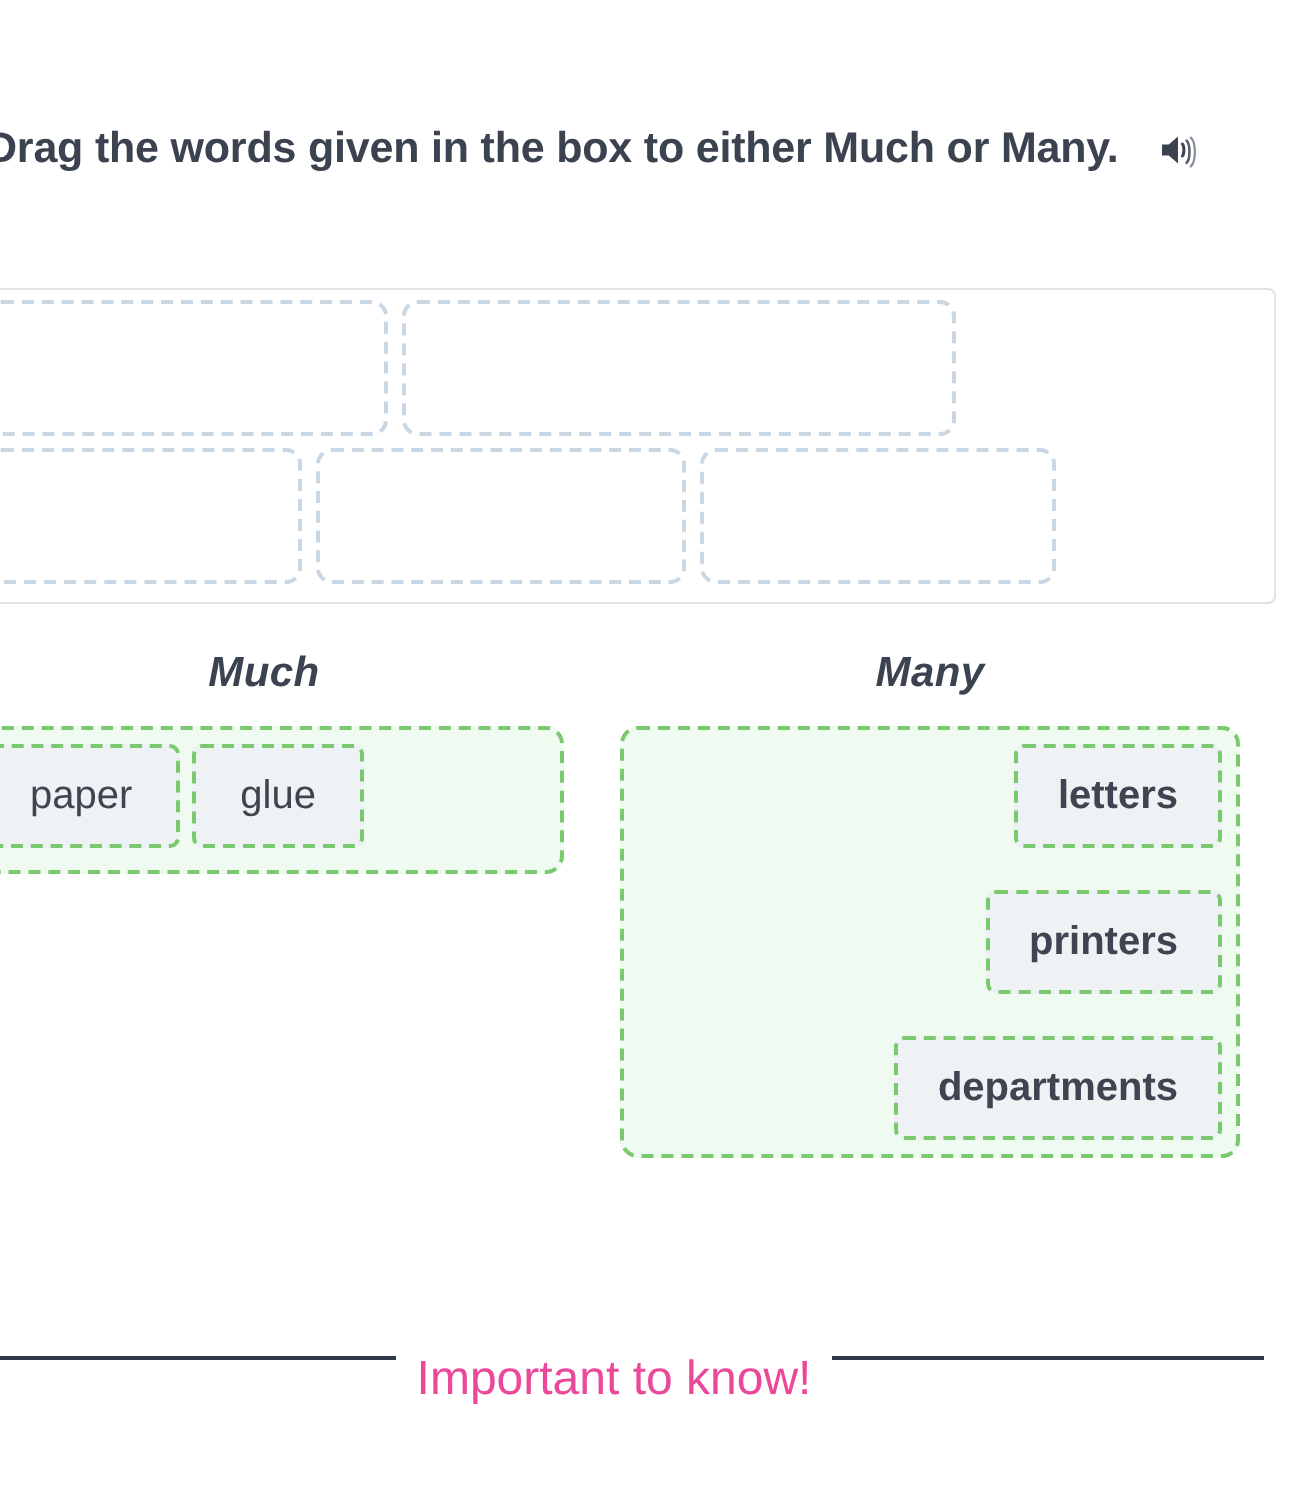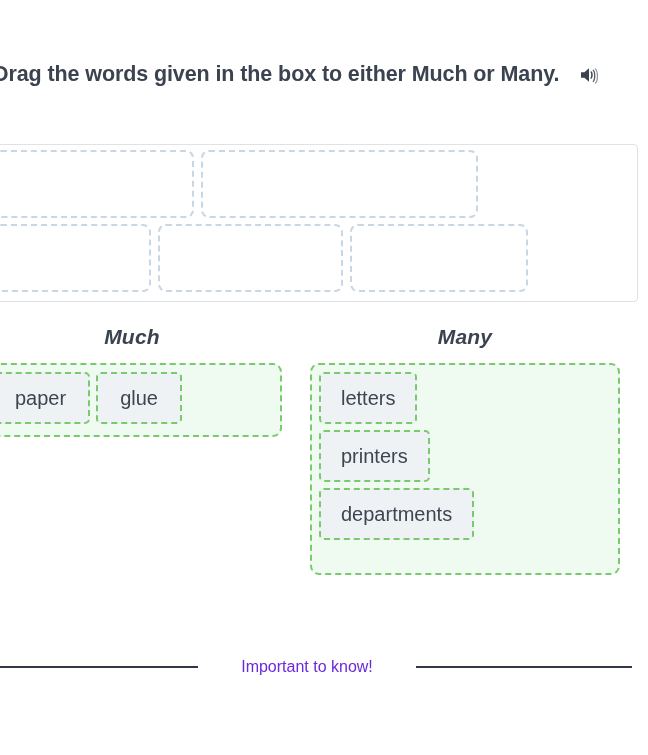--- a/index.html
+++ b/index.html
@@ -109,23 +109,24 @@
   .zone-much {
     display: flex;
     flex-wrap: wrap;
     gap: 6px;
     min-height: 74px;
     align-items: flex-start;
   }
   .zone-many {
     display: flex;
     flex-direction: column;
-    gap: 6px;
+    gap: 21px;
     min-height: 212px;
-    align-items: flex-start;
+    align-items: flex-end;
+    font-weight: bold;
   }
 
   .word-tile {
     box-sizing: border-box;
     border: 2px dashed #7bc96f;
     border-radius: 5px;
     background: #eef2f5;
     padding: 9px 20px;
     font-size: 20px;
     color: #3f4550;
@@ -147,24 +148,25 @@
   }
   .divider-rule {
     height: 2px;
     background: #31384a;
   }
   .rule-left  { width: 200px; margin-left: -2px; }
   .rule-right { width: 216px; margin-right: 16px; flex: none; }
   .divider-text {
     flex: 1;
     text-align: center;
-    font-size: 16px;
+    font-size: 24px;
     line-height: 38px;
-    color: #6d28d9;
+    color: #ec4899;
     padding: 0 10px;
+    margin-top: 23px;
   }
 </style>
 </head>
 <body>
 
 <div class="instruction-block">
   <span class="instruction-text">Drag the words given in the box to either Much or Many.</span>
   <span class="audio-btn">
     <svg width="22" height="22" viewBox="0 0 22 22" aria-hidden="true">
       <path d="M3 8.2h3.4L11 4.2v13.6L6.4 13.8H3z" fill="#3b4250"></path>

